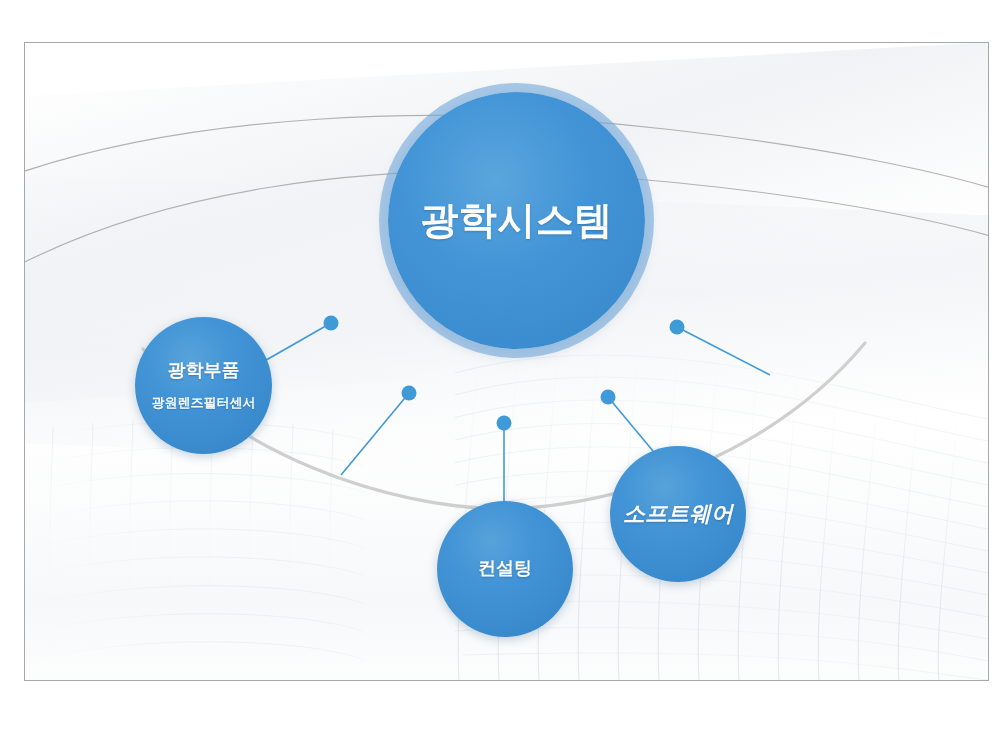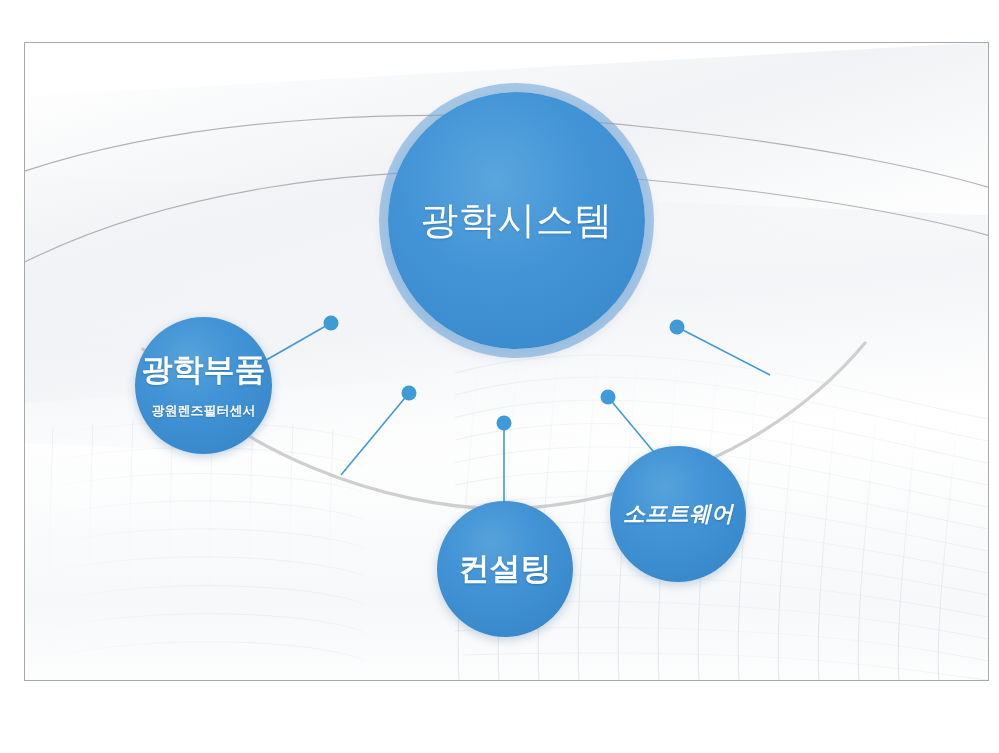--- a/index.html
+++ b/index.html
@@ -94,32 +94,32 @@
   }
 
   .node-hub {
     background: radial-gradient(circle at 42% 34%,
         #5aa5dd 0%, #4294d6 42%, #3a8ccf 78%, #3487cb 100%);
     box-shadow: 0 0 0 9px rgba(118,170,218,0.62),
                 0 5px 16px rgba(40,90,140,0.22);
   }
   .node-hub .node-title {
     font-size: 38px;
-    font-weight: normal;
+    font-weight: bold;
     letter-spacing: 0.5px;
     text-shadow: 0 1px 2px rgba(20,60,100,0.28);
   }
 
   .node-sub {
     background: radial-gradient(circle at 40% 30%,
         #57a2da 0%, #4294d6 35%, #3a8bce 72%, #2f82c6 100%);
     box-shadow: 0 3px 10px rgba(40,90,140,0.25);
   }
   .node-sub .node-title {
-    font-size: 31px;
+    font-size: 18px;
     font-weight: bold;
     line-height: 1.18;
     text-shadow: 0 1px 2px rgba(20,60,100,0.3);
   }
   .node-sub .node-subtitle {
     font-size: 13px;
     font-weight: bold;
     line-height: 1.2;
     margin-top: 14px;
     text-shadow: 0 1px 1px rgba(20,60,100,0.28);

